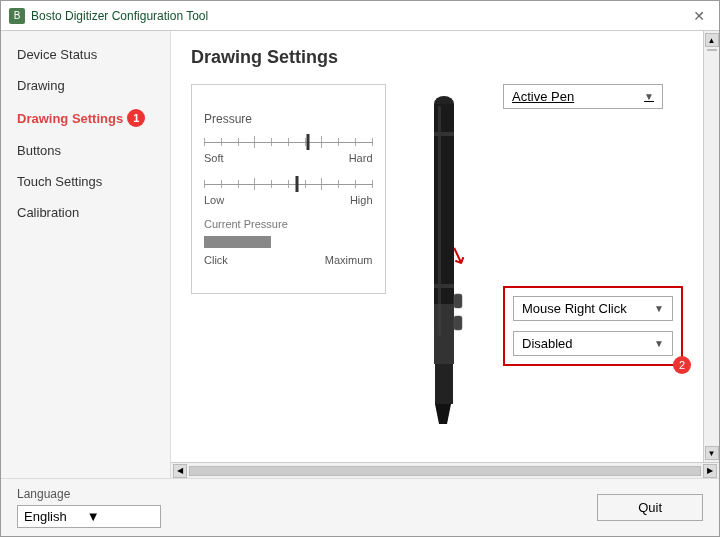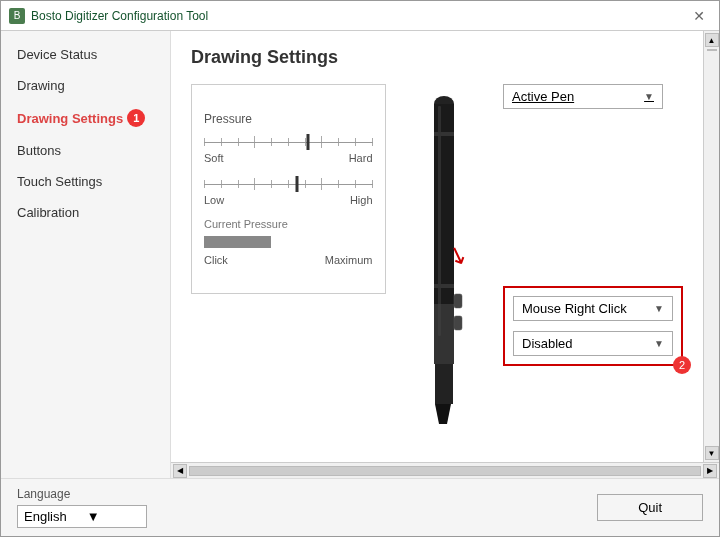--- a/index.html
+++ b/index.html
@@ -244,21 +244,21 @@
       color: #555;
     }
     .lang-select {
       border: 1px solid #aaa;
       background: #fff;
       padding: 3px 6px;
       font-size: 13px;
       display: flex;
       align-items: center;
       gap: 20px;
-      width: 130px;
+      width: 144px;
       cursor: pointer;
     }
     .quit-btn {
       background: #f5f5f5;
       border: 1px solid #aaa;
       padding: 5px 40px;
       font-size: 13px;
       cursor: pointer;
     }
     .content-with-scroll {

